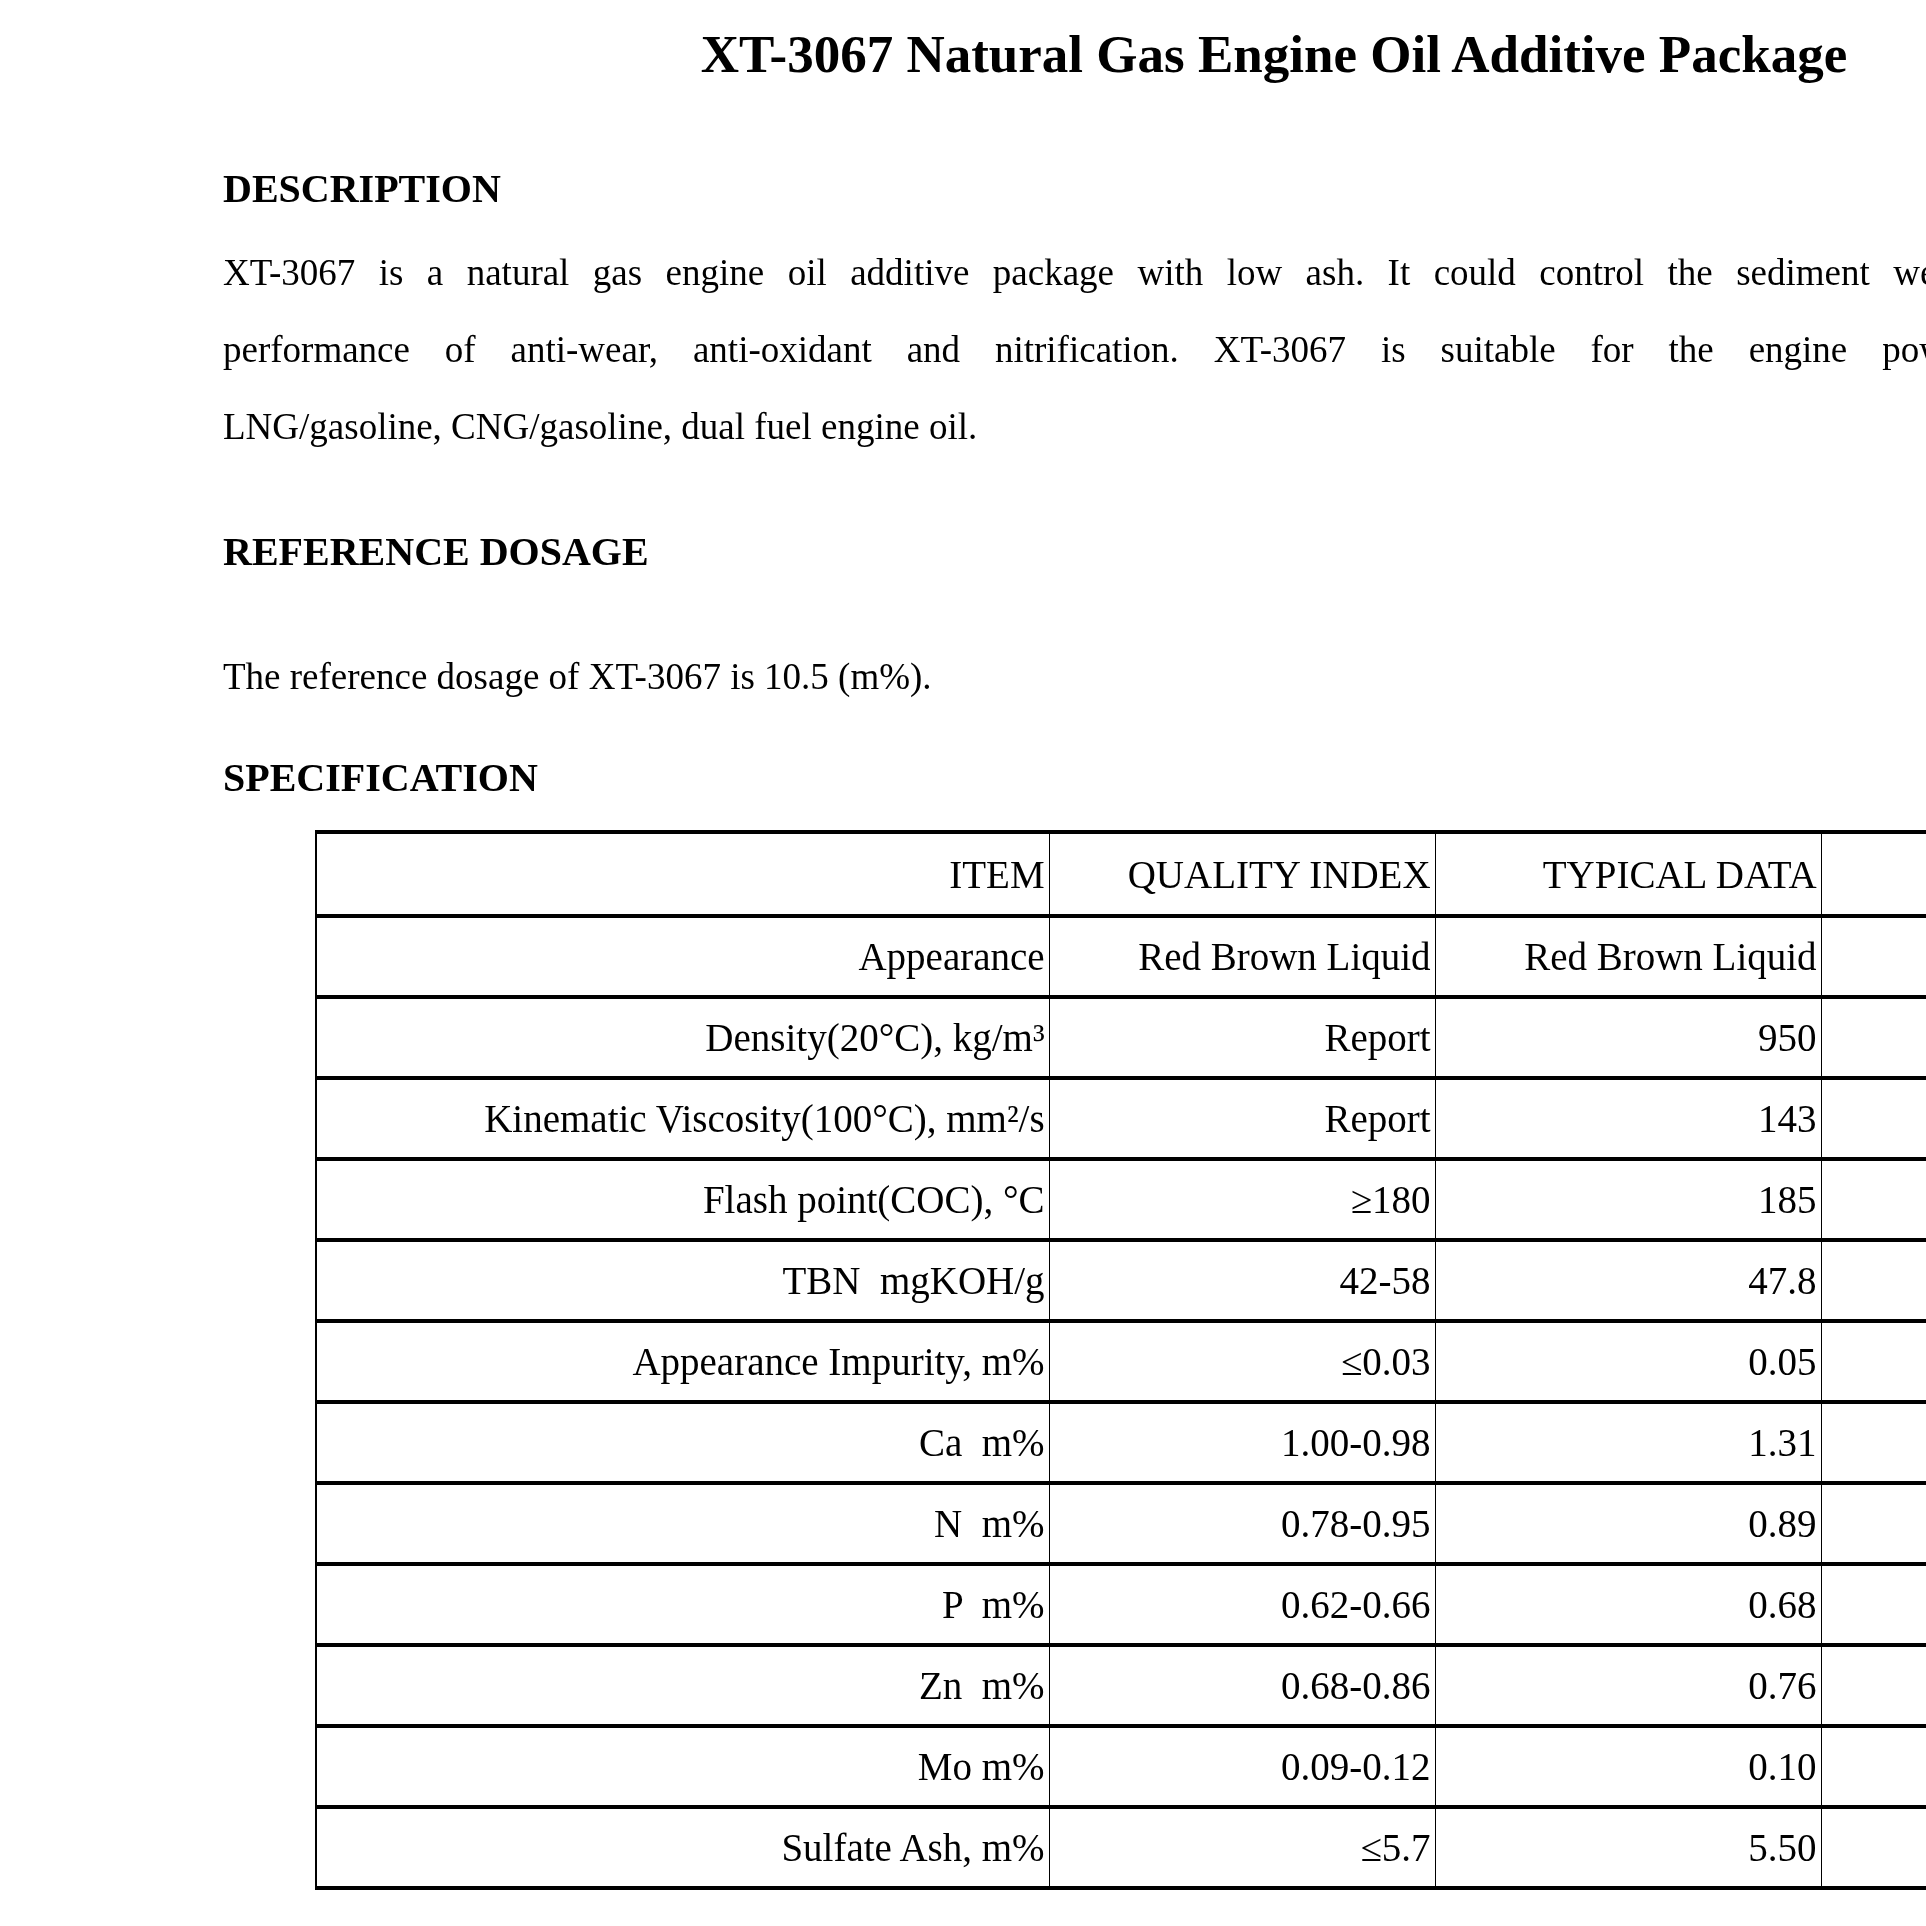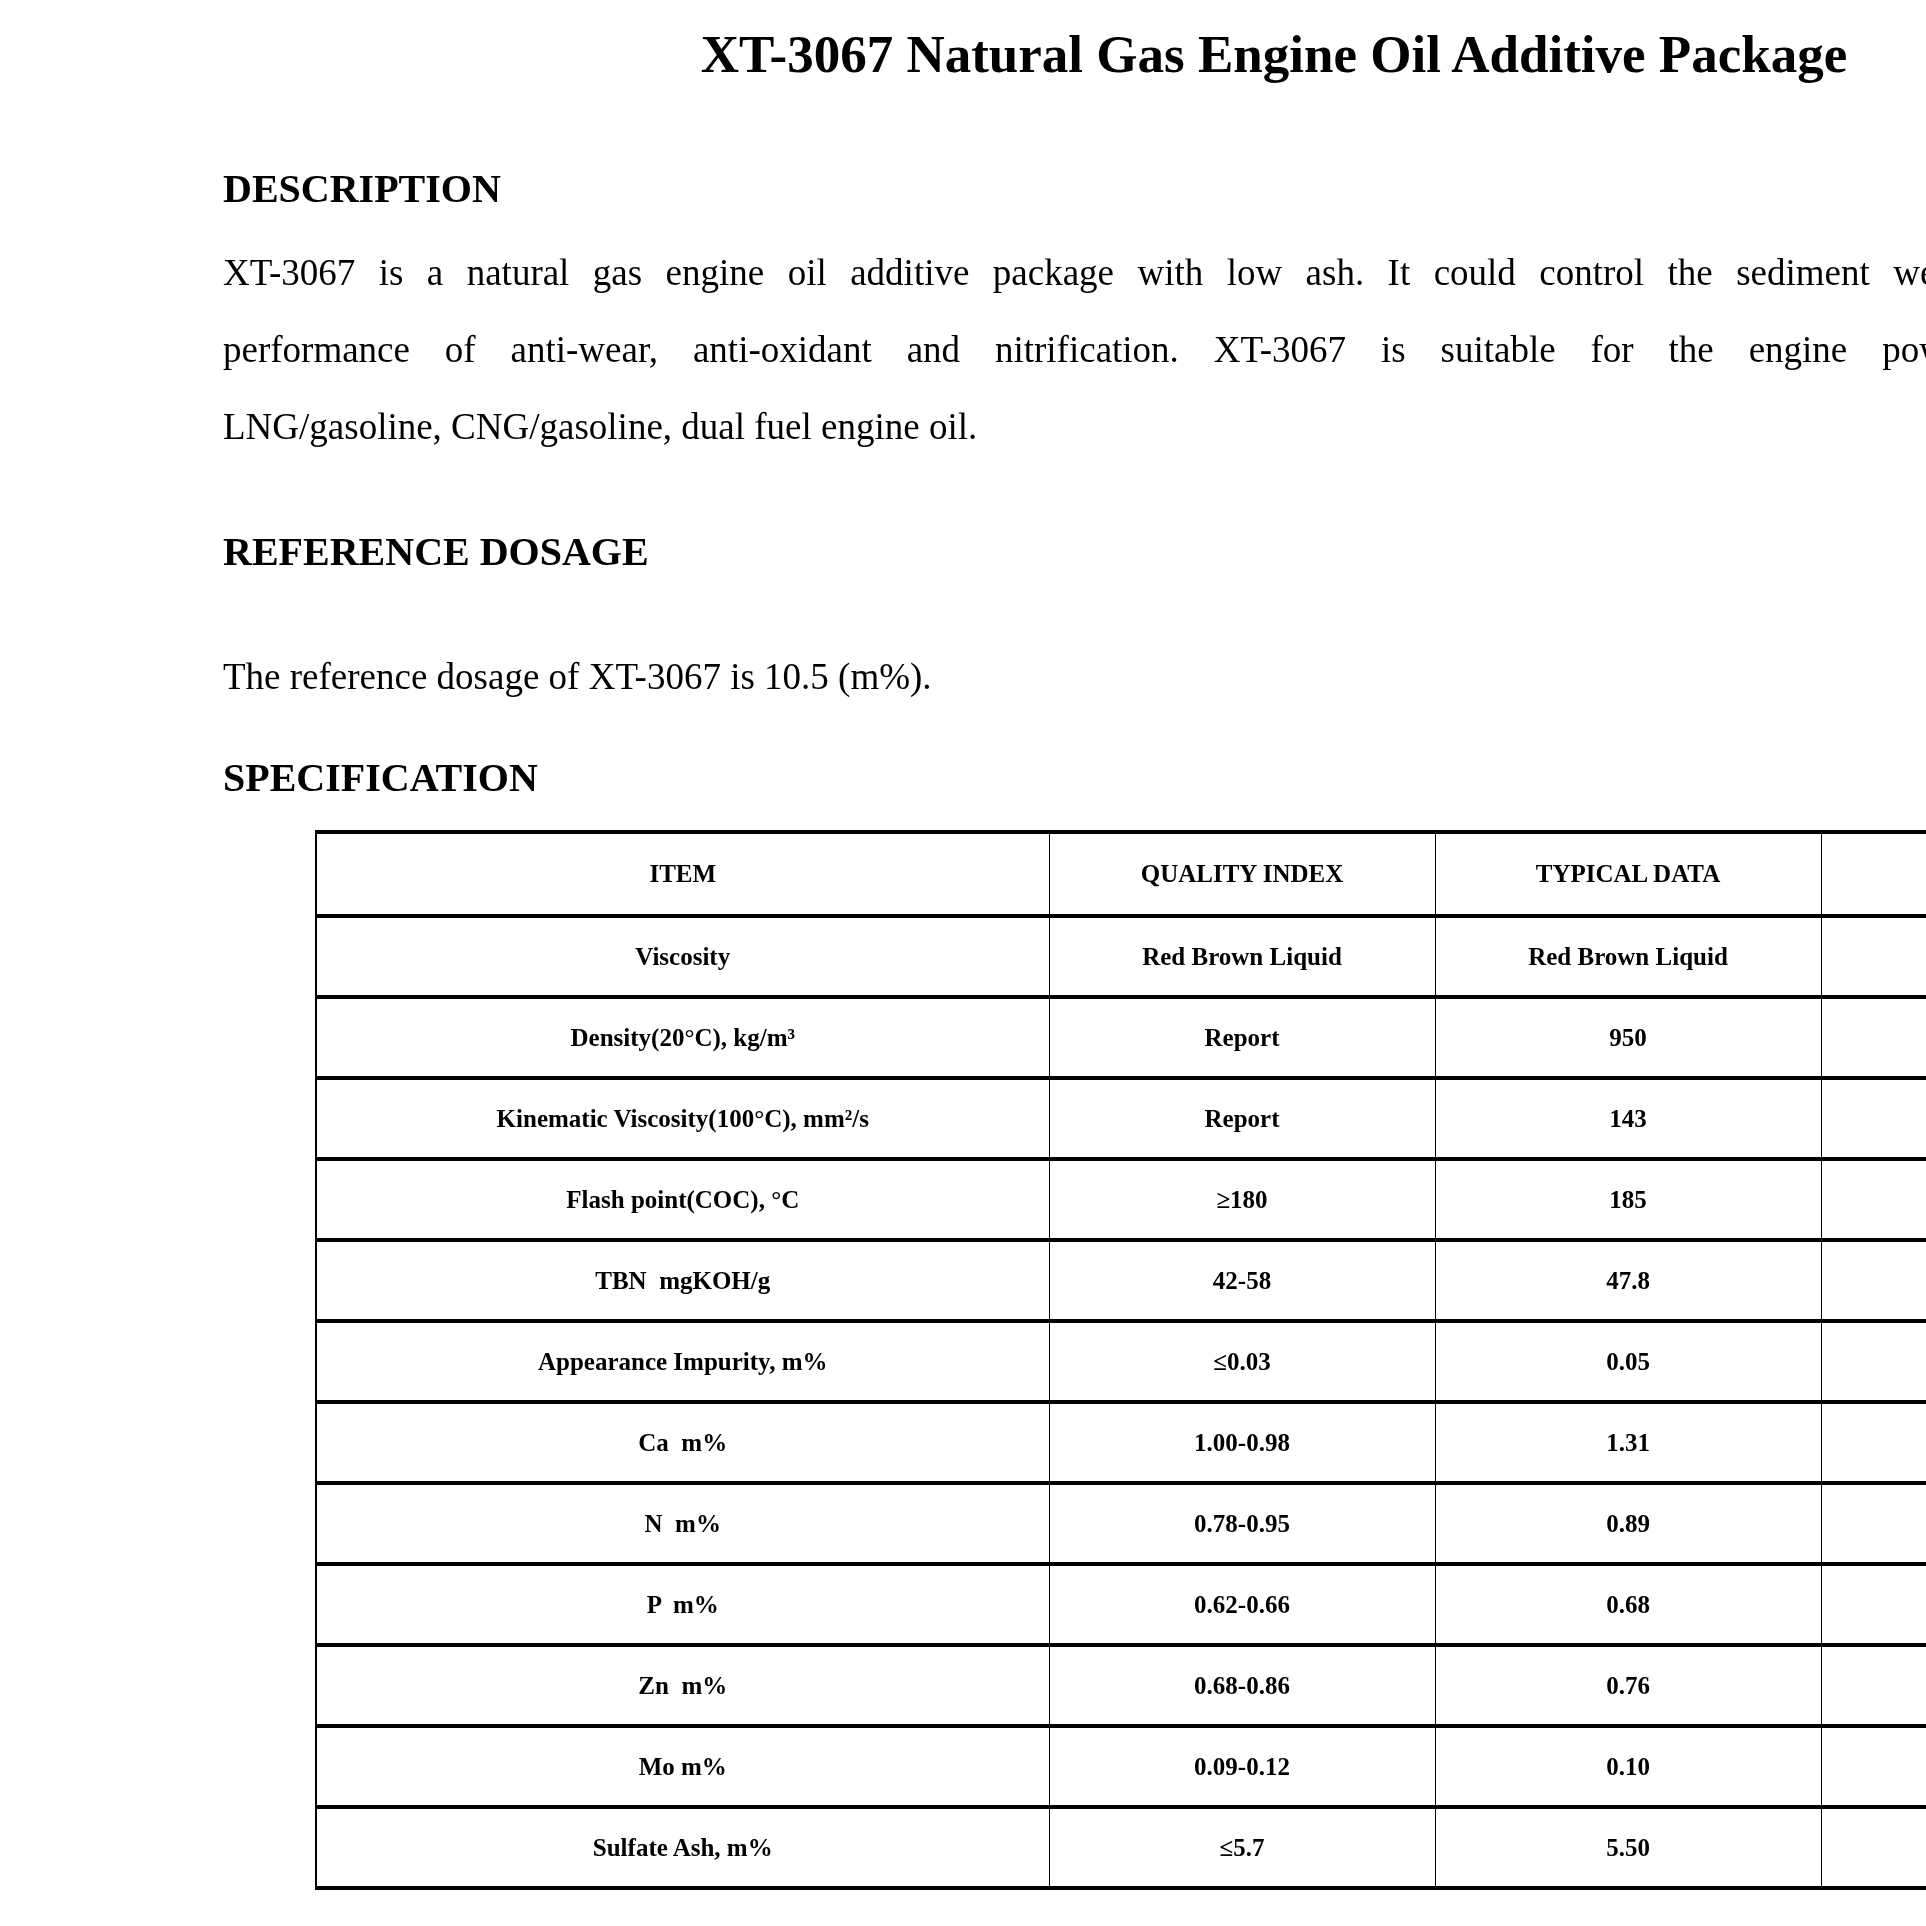--- a/index.html
+++ b/index.html
@@ -57,24 +57,24 @@
     table-layout: fixed;
     width: 1909px;
     margin: 29px 0 0 92px;
     border: 2.7px solid #000;
   }
   table.spec-table td, table.spec-table th {
     border-left: 1.9px solid #000;
     border-right: 1.9px solid #000;
     border-top: 4.2px solid #000;
     border-bottom: 4.2px solid #000;
-    text-align: center;
+    text-align: right;
     vertical-align: middle;
-    font-weight: bold;
-    font-size: 25px;
+    font-weight: normal;
+    font-size: 39px;
     white-space: pre-wrap;
     padding: 0 3.9px;
     box-sizing: border-box;
   }
   tr.header-row  { height: 84px; }
   tr.data-row    { height: 81px; }
 </style>
 </head>
 <body>
 
@@ -102,21 +102,21 @@
       <col style="width:404px">
     </colgroup>
     <tbody>
       <tr class="header-row">
         <th>ITEM</th>
         <th>QUALITY INDEX</th>
         <th>TYPICAL DATA</th>
         <th>TEST METHOD</th>
       </tr>
       <tr class="data-row">
-        <td>Viscosity</td>
+        <td>Appearance</td>
         <td>Red Brown Liquid</td>
         <td>Red Brown Liquid</td>
         <td>Visual</td>
       </tr>
       <tr class="data-row">
         <td>Density(20°C), kg/m³</td>
         <td>Report</td>
         <td>950</td>
         <td>GB/T1884</td>
       </tr>

